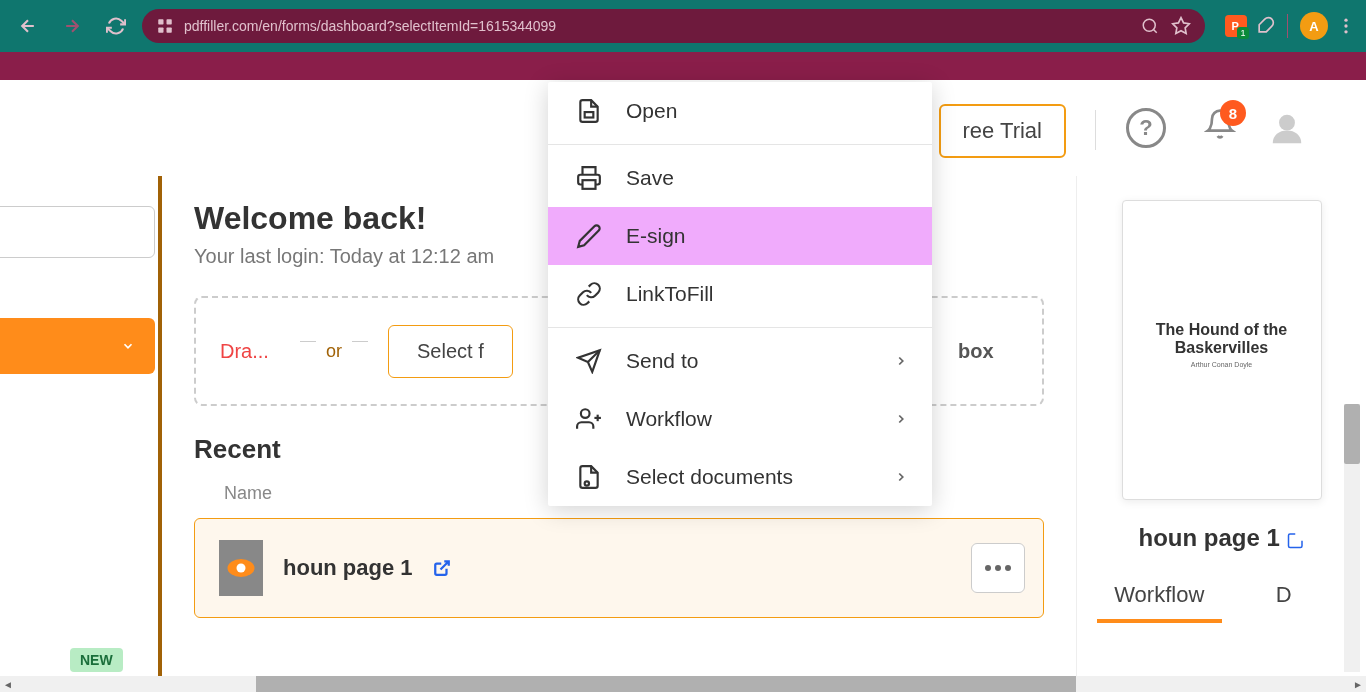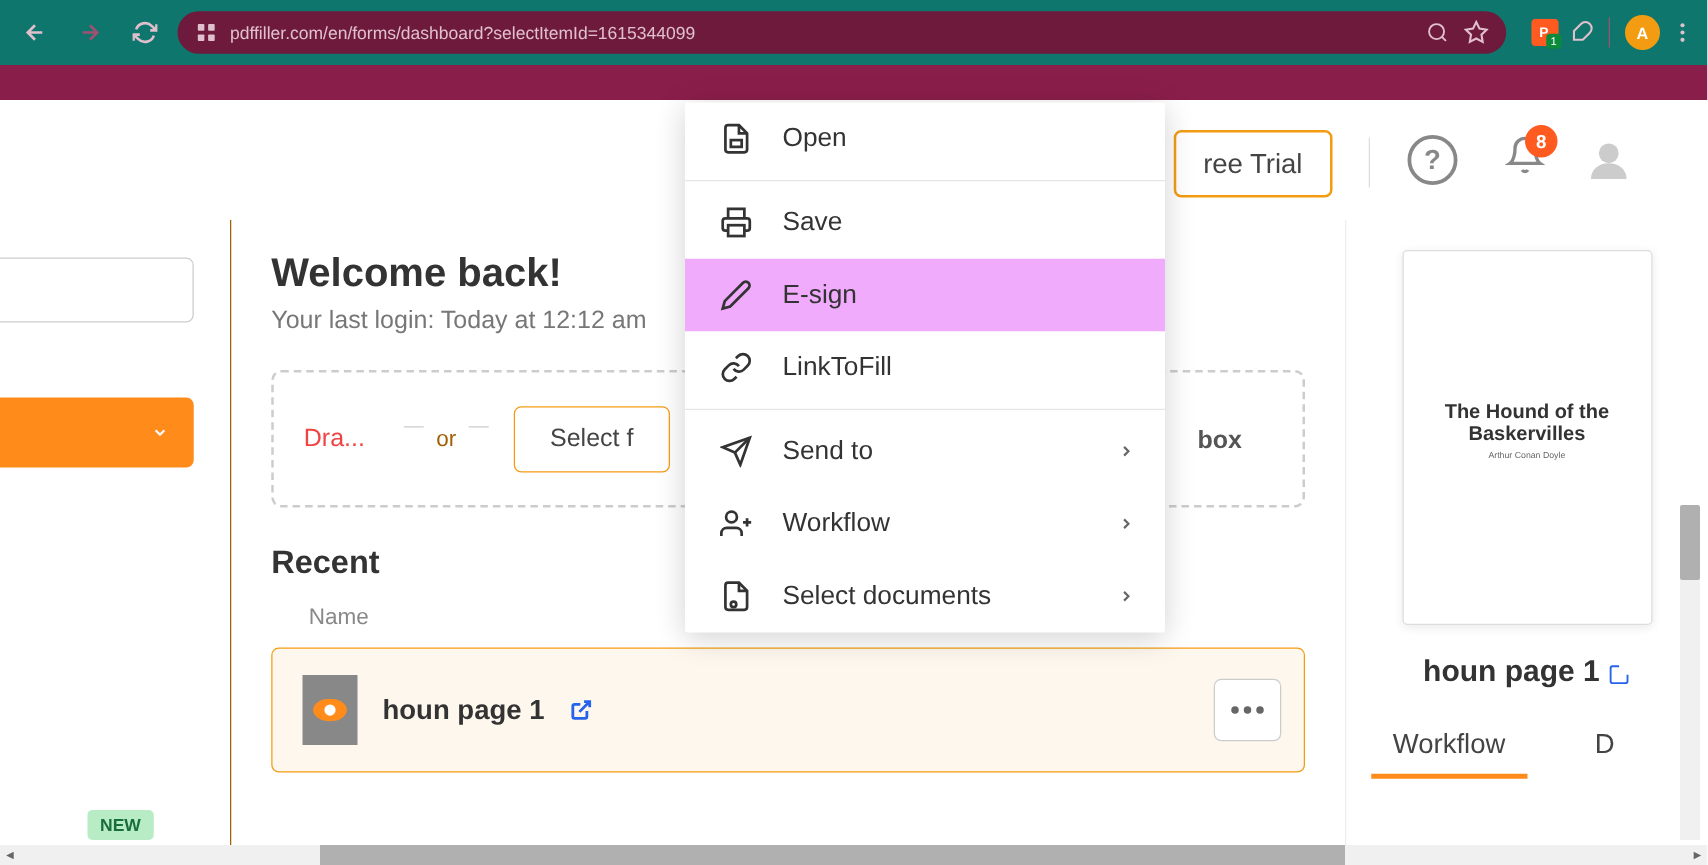--- a/index.html
+++ b/index.html
@@ -21,21 +21,21 @@
 .app-header { height: 96px; background: #fff; display: flex; align-items: center; padding: 16px 24px; position: relative; }
 .trial-btn { position: absolute; right: 300px; top: 24px; border: 2px solid #f39c12; border-radius: 6px; padding: 12px 22px; color: #444; font-size: 22px; font-weight: 500; }
 .header-divider { position: absolute; right: 270px; top: 30px; width: 1px; height: 40px; background: #ddd; }
 .help-icon { position: absolute; right: 200px; top: 28px; width: 40px; height: 40px; border: 3px solid #888; border-radius: 50%; display: flex; align-items: center; justify-content: center; color: #888; font-size: 22px; font-weight: bold; }
 .bell-wrap { position: absolute; right: 130px; top: 28px; }
 .bell-badge { position: absolute; top: -8px; right: -10px; background: #ff5a1f; color: #fff; width: 26px; height: 26px; border-radius: 50%; display: flex; align-items: center; justify-content: center; font-size: 15px; font-weight: bold; }
 .user-avatar { position: absolute; right: 60px; top: 30px; width: 38px; height: 38px; }
 
 
 .content-wrap { display: flex; height: calc(692px - 52px - 28px - 96px); position: relative; }
-.left-col { width: 185px; padding: 10px 0; position: relative; border-right: 1px solid #a16207; }
+.left-col { width: 162px; padding: 10px 0; position: relative; border-right: 4px solid #a16207; }
 .search-box { margin-left: -10px; width: 165px; height: 52px; border: 1px solid #ccc; border-radius: 6px; background: #fff; margin-top: 20px; }
 .orange-btn { margin-left: -10px; width: 165px; height: 56px; background: #ff8c1a; border-radius: 6px; margin-top: 60px; color: #fff; display: flex; align-items: center; justify-content: flex-end; padding-right: 20px; font-size: 20px; }
 .new-badge { position: absolute; bottom: 20px; left: 70px; background: #b8ecc4; color: #1a6e3a; font-size: 14px; font-weight: bold; padding: 4px 10px; border-radius: 4px; }
 
 .main-col { flex: 1; padding: 24px 32px; position: relative; }
 .welcome-title { font-size: 32px; color: #333; font-weight: 600; margin-bottom: 8px; }
 .login-text { font-size: 20px; color: #777; margin-bottom: 28px; }
 
 .drop-zone { border: 2px dashed #ccc; border-radius: 8px; height: 110px; display: flex; align-items: center; padding: 0 24px; gap: 20px; }
 .drop-text { font-size: 20px; color: #ef4444; font-weight: 500; width: 60px; overflow: hidden; white-space: nowrap; text-overflow: ellipsis; }

